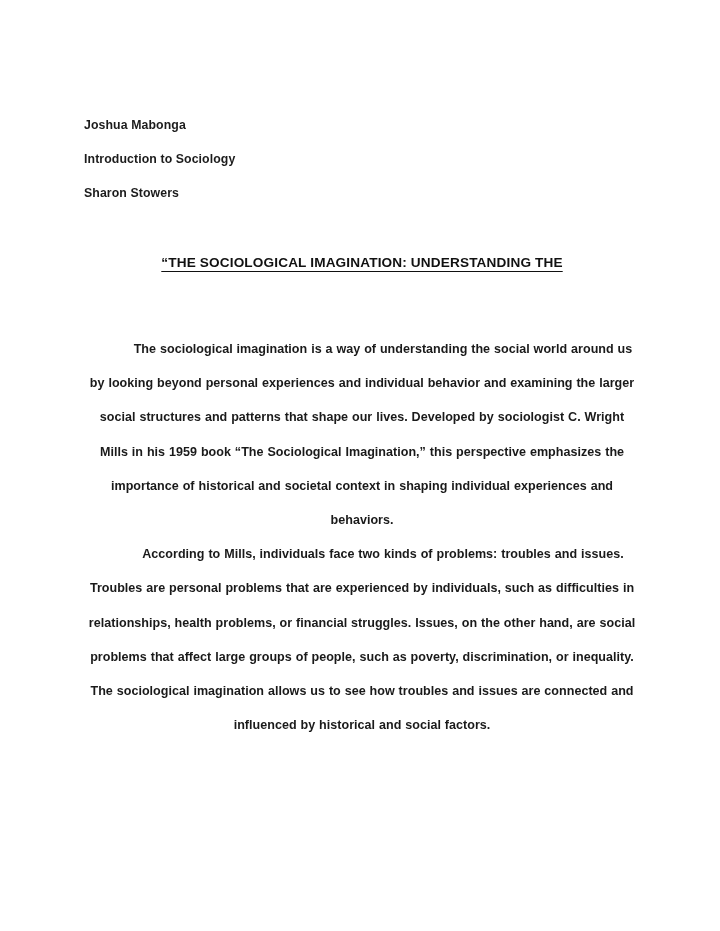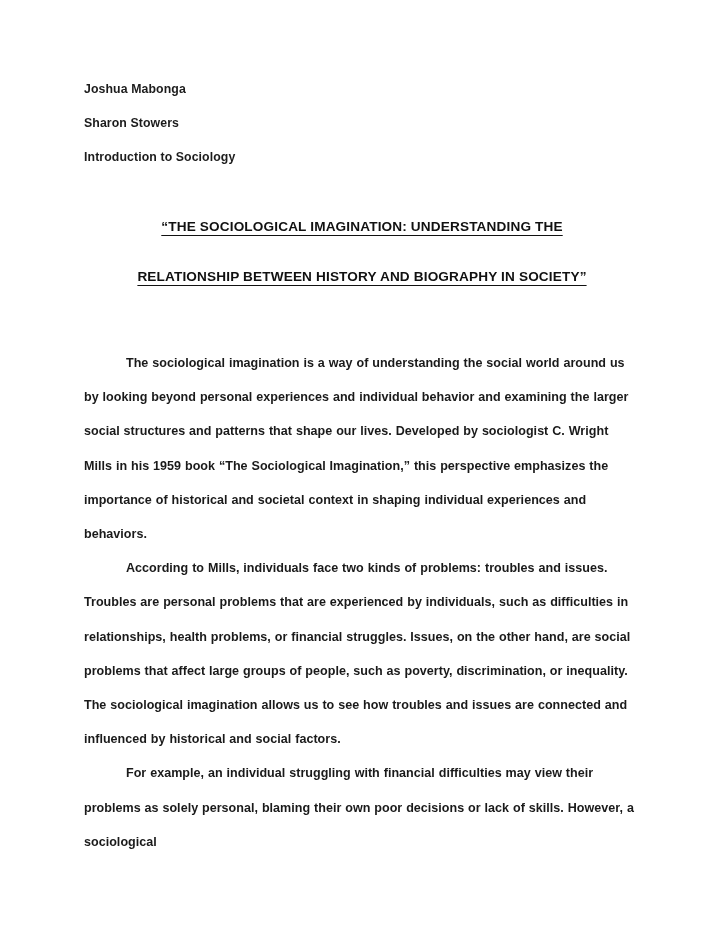--- a/index.html
+++ b/index.html
@@ -21,21 +21,21 @@
     box-sizing: border-box;
   }
   .content {
     position: absolute;
     left: 84px;
     top: 0;
     width: 556px;
   }
   
   .heading-block {
-    padding-top: 72px;
+    padding-top: 108px;
   }
   .heading-line {
     font-size: 12.3px;
     font-weight: 600;
     letter-spacing: 0.1px;
     line-height: 34px;
     height: 34px;
     color: #1c1c1c;
     white-space: nowrap;
   }
@@ -60,44 +60,42 @@
   }
   
   .body-block {
     margin-top: 44px;
   }
   .para {
     font-size: 12.55px;
     font-weight: 600;
     line-height: 34.2px;
     letter-spacing: 0.02px;
-    text-align: left;
+    text-align: center;
     text-indent: 42px;
     color: #1a1a1a;
     margin: 0;
     word-spacing: 0.4px;
   }
 </style>
 </head>
 <body>
 
 <div class="page">
   <div class="content">
 
     <div class="heading-block">
       <div class="heading-line">Joshua Mabonga</div>
+      <div class="heading-line">Introduction to Sociology</div>
       <div class="heading-line">Sharon Stowers</div>
-      <div class="heading-line">Introduction to Sociology</div>
     </div>
 
     <div class="doc-title">
       <span class="title-line"><span>“THE SOCIOLOGICAL IMAGINATION: UNDERSTANDING THE</span></span>
-      <span class="title-line"><span>RELATIONSHIP BETWEEN HISTORY AND BIOGRAPHY IN SOCIETY”</span></span>
     </div>
 
     <div class="body-block">
       <p class="para">The sociological imagination is a way of understanding the social world around us by looking beyond personal experiences and individual behavior and examining the larger social structures and patterns that shape our lives. Developed by sociologist C. Wright Mills in his 1959 book “The Sociological Imagination,” this perspective emphasizes the importance of historical and societal context in shaping individual experiences and behaviors.</p>
       <p class="para">According to Mills, individuals face two kinds of problems: troubles and issues. Troubles are personal problems that are experienced by individuals, such as difficulties in relationships, health problems, or financial struggles. Issues, on the other hand, are social problems that affect large groups of people, such as poverty, discrimination, or inequality. The sociological imagination allows us to see how troubles and issues are connected and influenced by historical and social factors.</p>
-      <p class="para">For example, an individual struggling with financial difficulties may view their problems as solely personal, blaming their own poor decisions or lack of skills. However, a sociological</p>
     </div>
 
   </div>
 </div>
 
 </body></html>

